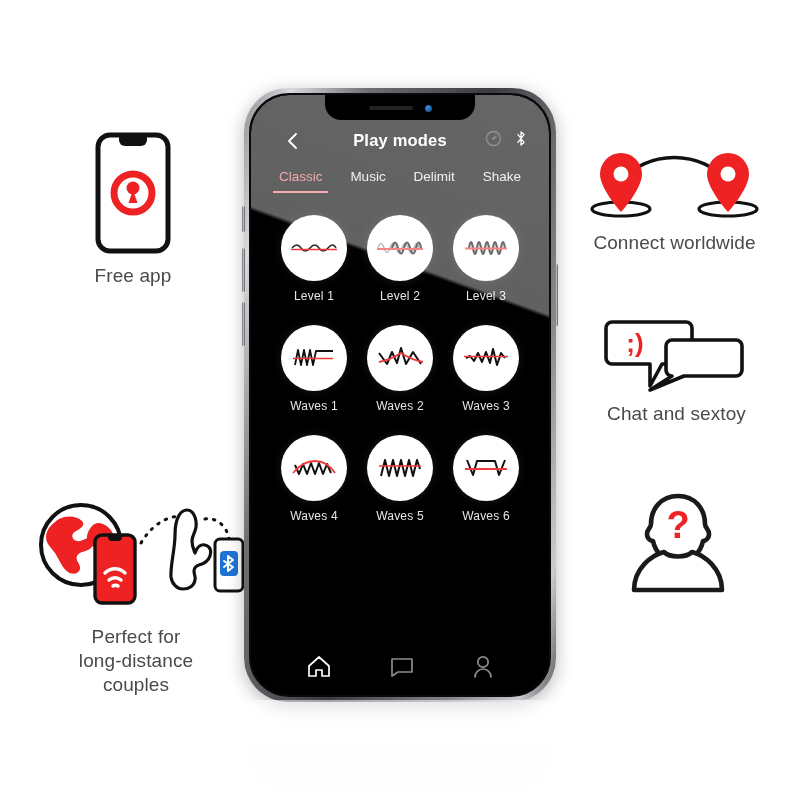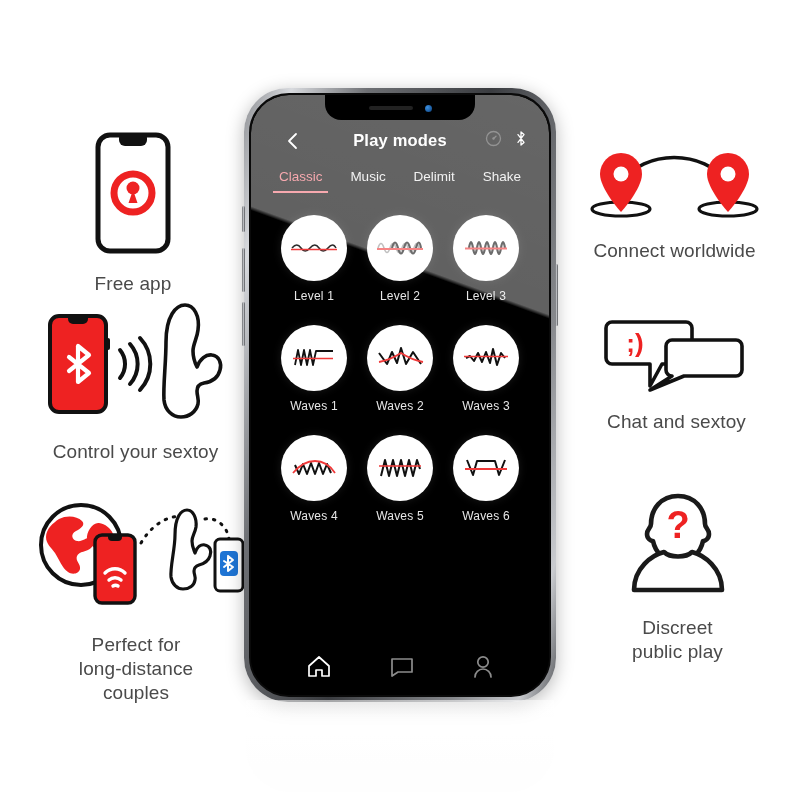--- a/index.html
+++ b/index.html
@@ -6,21 +6,21 @@
   html, body {
     width: 800px; height: 800px;
     background: #ffffff;
     font-family: "Liberation Sans", sans-serif;
     overflow: hidden;
   }
   .canvas { position: relative; width: 800px; height: 800px; background:#fff; }
 
   
   .feature { position: absolute; display: flex; flex-direction: column;
-             align-items: center; text-align: center; gap: 8px; }
+             align-items: center; text-align: center; }
   .feature .art { display:flex; align-items:flex-end; justify-content:center; }
   .feature .cap {
     color: #4a4a4a; font-size: 19px; line-height: 24px; letter-spacing: .1px;
     margin-top: 10px; white-space: pre-line; font-weight: 400;
   }
 
   .f-freeapp   { left: 38px;  top: 132px; width: 190px; }
   .f-control   { left: 28px;  top: 300px; width: 215px; }
   .f-distance  { left: 22px;  top: 495px; width: 228px; }
   .f-connect   { left: 572px; top: 145px; width: 205px; }
@@ -118,45 +118,20 @@
         <rect x="3" y="3" width="70" height="116" rx="12" fill="#fff" stroke="#111" stroke-width="5"></rect>
         <path d="M27 3 h22 a3 3 0 0 1 3 3 v2 a6 6 0 0 1 -6 6 h-16 a6 6 0 0 1 -6 -6 v-2 a3 3 0 0 1 3 -3 z" fill="#111"></path>
         <circle cx="38" cy="61" r="19" fill="none" stroke="#EE2222" stroke-width="7"></circle>
         <circle cx="38" cy="56" r="6.5" fill="#EE2222"></circle>
         <path d="M38 58 l4.5 13 h-9 z" fill="#EE2222"></path>
       </svg>
     </div>
     <div class="cap">Free app</div>
   </div>
 
-  <div class="feature f-control">
-    <div class="art">
-      <svg width="200" height="122" viewBox="0 0 200 122">
-
-        <rect x="14" y="16" width="56" height="96" rx="9" fill="#EE2222" stroke="#111" stroke-width="4"></rect>
-        <path d="M32 16 h20 v3 a5 5 0 0 1 -5 5 h-10 a5 5 0 0 1 -5 -5 z" fill="#111"></path>
-        <rect x="70" y="38" width="4" height="12" rx="2" fill="#111"></rect>
-
-        <g stroke="#fff" stroke-width="4.2" fill="none" stroke-linecap="round" stroke-linejoin="round">
-          <path d="M42 46 L42 82 L53 73 L33 57 M33 71 L53 55 L42 46"></path>
-        </g>
-
-        <g stroke="#111" stroke-width="4" fill="none" stroke-linecap="round">
-          <path d="M84 50 a22 22 0 0 1 0 28"></path>
-          <path d="M94 44 a30 30 0 0 1 0 40"></path>
-          <path d="M104 38 a38 38 0 0 1 0 52"></path>
-        </g>
-
-        <path d="M130 42 c0 -26 10 -37 19 -37 c9 0 15 11 13 25 c-1 9 -5 14 -5 21 c0 8 2 12 4 16
-                 c3 -8 9 -13 15 -12 c7 1 10 8 8 15 c-2 8 -9 12 -16 13 c-5 1 -7 4 -7 8 c0 5 2 8 1 13
-                 c-2 8 -9 13 -17 13 c-9 0 -16 -7 -17 -17 c-1 -14 2 -37 2 -58 z" fill="#fff" stroke="#111" stroke-width="3.6" stroke-linejoin="round"></path>
-      </svg>
-    </div>
-    <div class="cap">Control your sextoy</div>
-  </div>
 
   <div class="feature f-distance">
     <div class="art">
       <svg width="215" height="120" viewBox="0 0 215 120">
 
         <circle cx="52" cy="50" r="40" fill="#fff" stroke="#111" stroke-width="4"></circle>
         <g fill="#EE2222">
           <path d="M30 24 c8 -4 18 -3 23 2 c4 4 -2 8 -6 10 c-6 3 -4 9 1 10 c6 1 9 -4 14 -3 c5 1 3 7 0 10
                    c-4 4 -12 3 -14 8 c-2 5 4 8 3 13 c-1 5 -8 6 -12 3 c-6 -4 -9 -13 -13 -19 c-4 -6 -9 -9 -9 -16
                    c0 -8 7 -14 13 -18 z"></path>
@@ -219,22 +194,20 @@
 
   <div class="feature f-discreet">
     <div class="art">
       <svg width="120" height="108" viewBox="0 0 120 108">
         <path d="M60 6 c17 0 27 13 27 28 c0 4 4 5 4 10 c0 5 -4 7 -6 7 c-2 10 -11 22 -25 22
                  c-14 0 -23 -12 -25 -22 c-2 0 -6 -2 -6 -7 c0 -5 4 -6 4 -10 c0 -15 10 -28 27 -28 z" fill="#fff" stroke="#1a1a1a" stroke-width="4.6" stroke-linejoin="round"></path>
         <path d="M16 100 c0 -22 18 -35 30 -38 c6 6 22 6 28 0 c12 3 30 16 30 38 z" fill="#fff" stroke="#1a1a1a" stroke-width="4.6" stroke-linejoin="round"></path>
         <text x="60" y="48" font-family="Liberation Sans, sans-serif" font-size="38" font-weight="700" fill="#EE2222" text-anchor="middle">?</text>
       </svg>
     </div>
-    <div class="cap">Discreet
-public play</div>
   </div>
 
   <div class="phone-wrap">
     <div class="phone">
       <div class="side-btn sb-left-1"></div>
       <div class="side-btn sb-left-2"></div>
       <div class="side-btn sb-left-3"></div>
       <div class="side-btn sb-right"></div>
 
       <div class="phone-inner">

